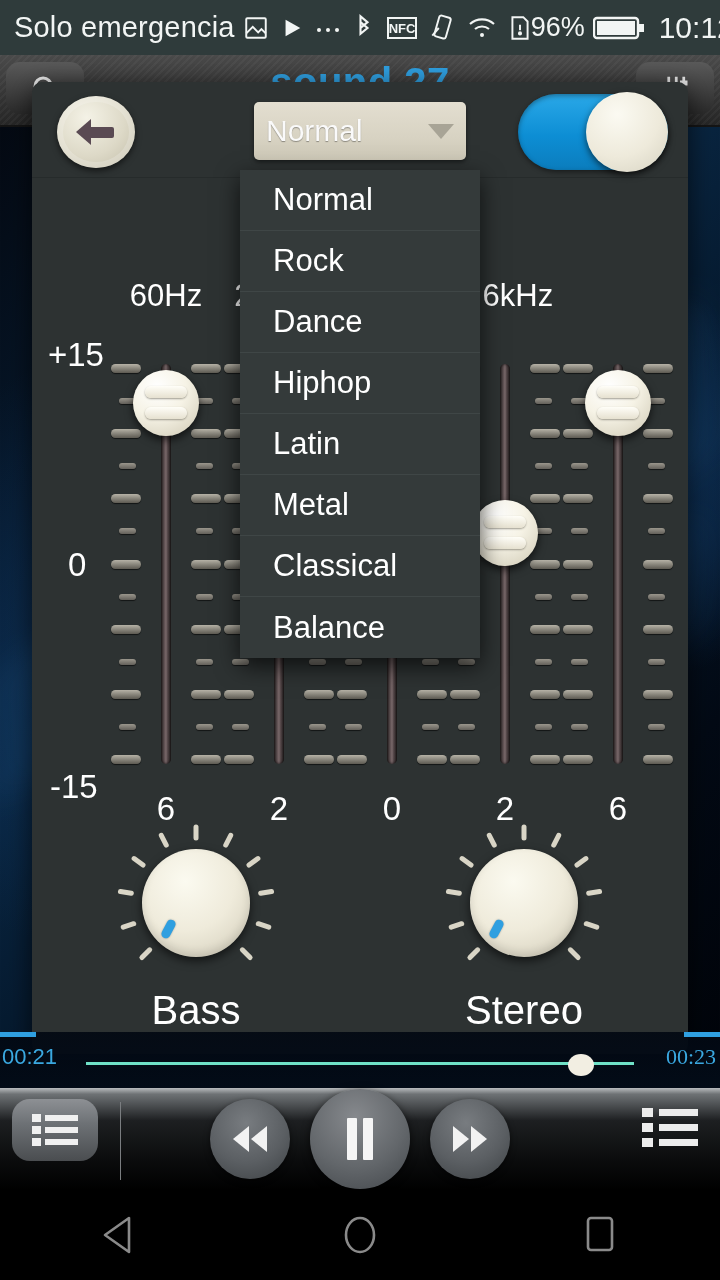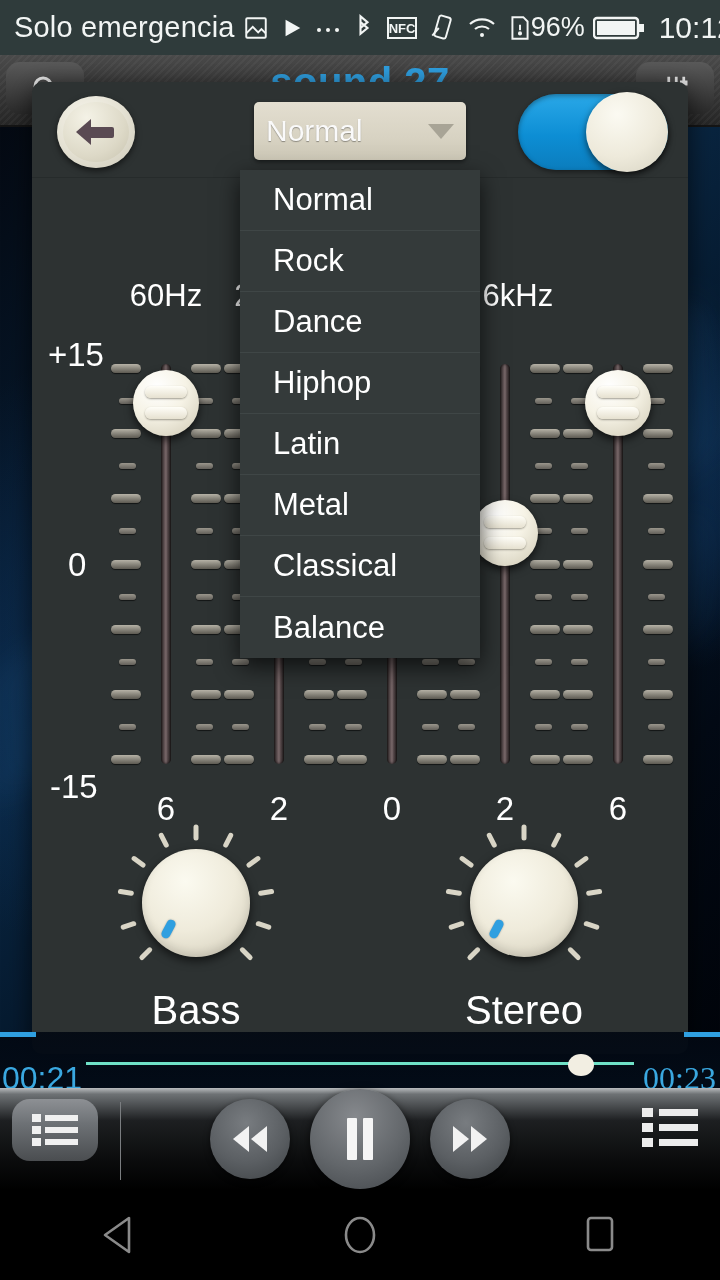--- a/index.html
+++ b/index.html
@@ -233,21 +233,21 @@
     cursor: pointer;
   }
   .dd-item:last-child { border-bottom: none; }
 
   
   .seekbar-zone {
     position: absolute; left: 0; top: 1032px; width: 720px; height: 56px;
     background: linear-gradient(180deg, rgba(2,8,18,.92), rgba(3,12,24,.97));
   }
   .seek-time {
-    position: absolute; top: 28px; font-size: 32px; color: #3aa8e0;
+    position: absolute; top: 12px; font-size: 22px; color: #3aa8e0;
   }
   .seek-left { left: 2px; }
   .seek-right { right: 4px; font-family: Liberation Serif, serif; }
   .seek-line {
     position: absolute; left: 86px; right: 86px; top: 30px; height: 3px;
     background: #6fe0c6;
   }
   .seek-handle {
     position: absolute; right: 126px; top: 22px;
     width: 26px; height: 22px; border-radius: 50% 50% 50% 50%;

